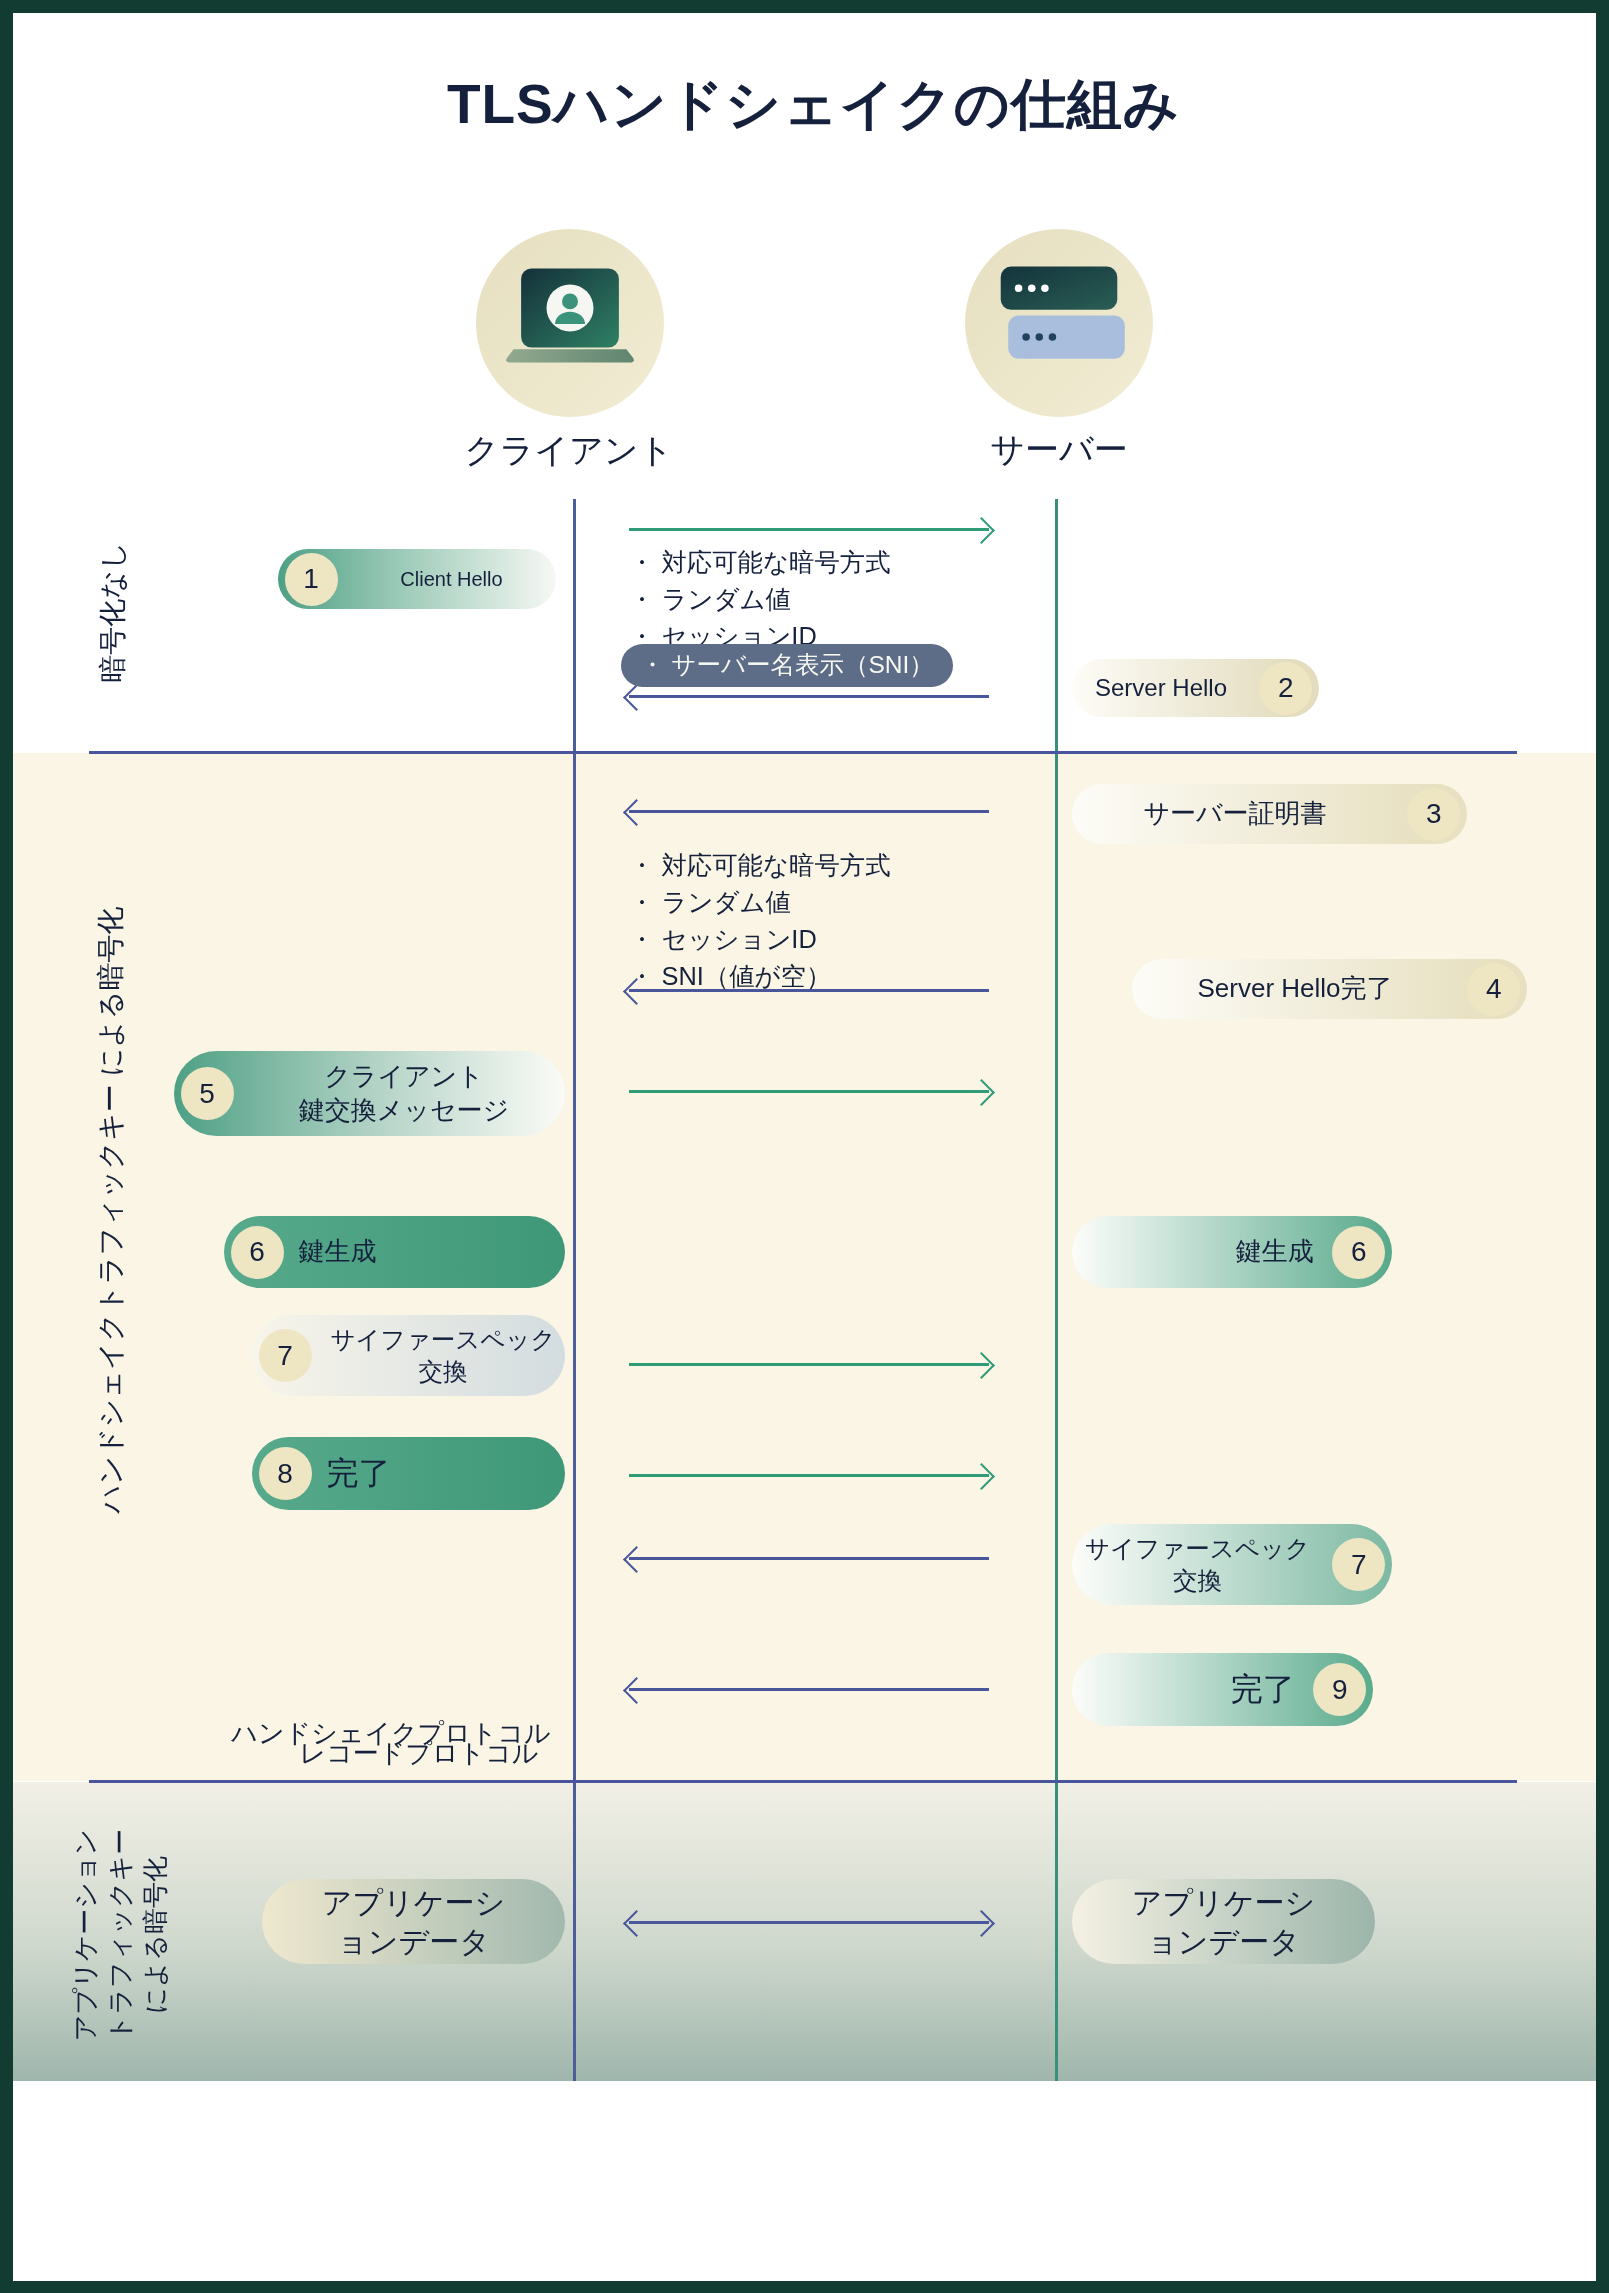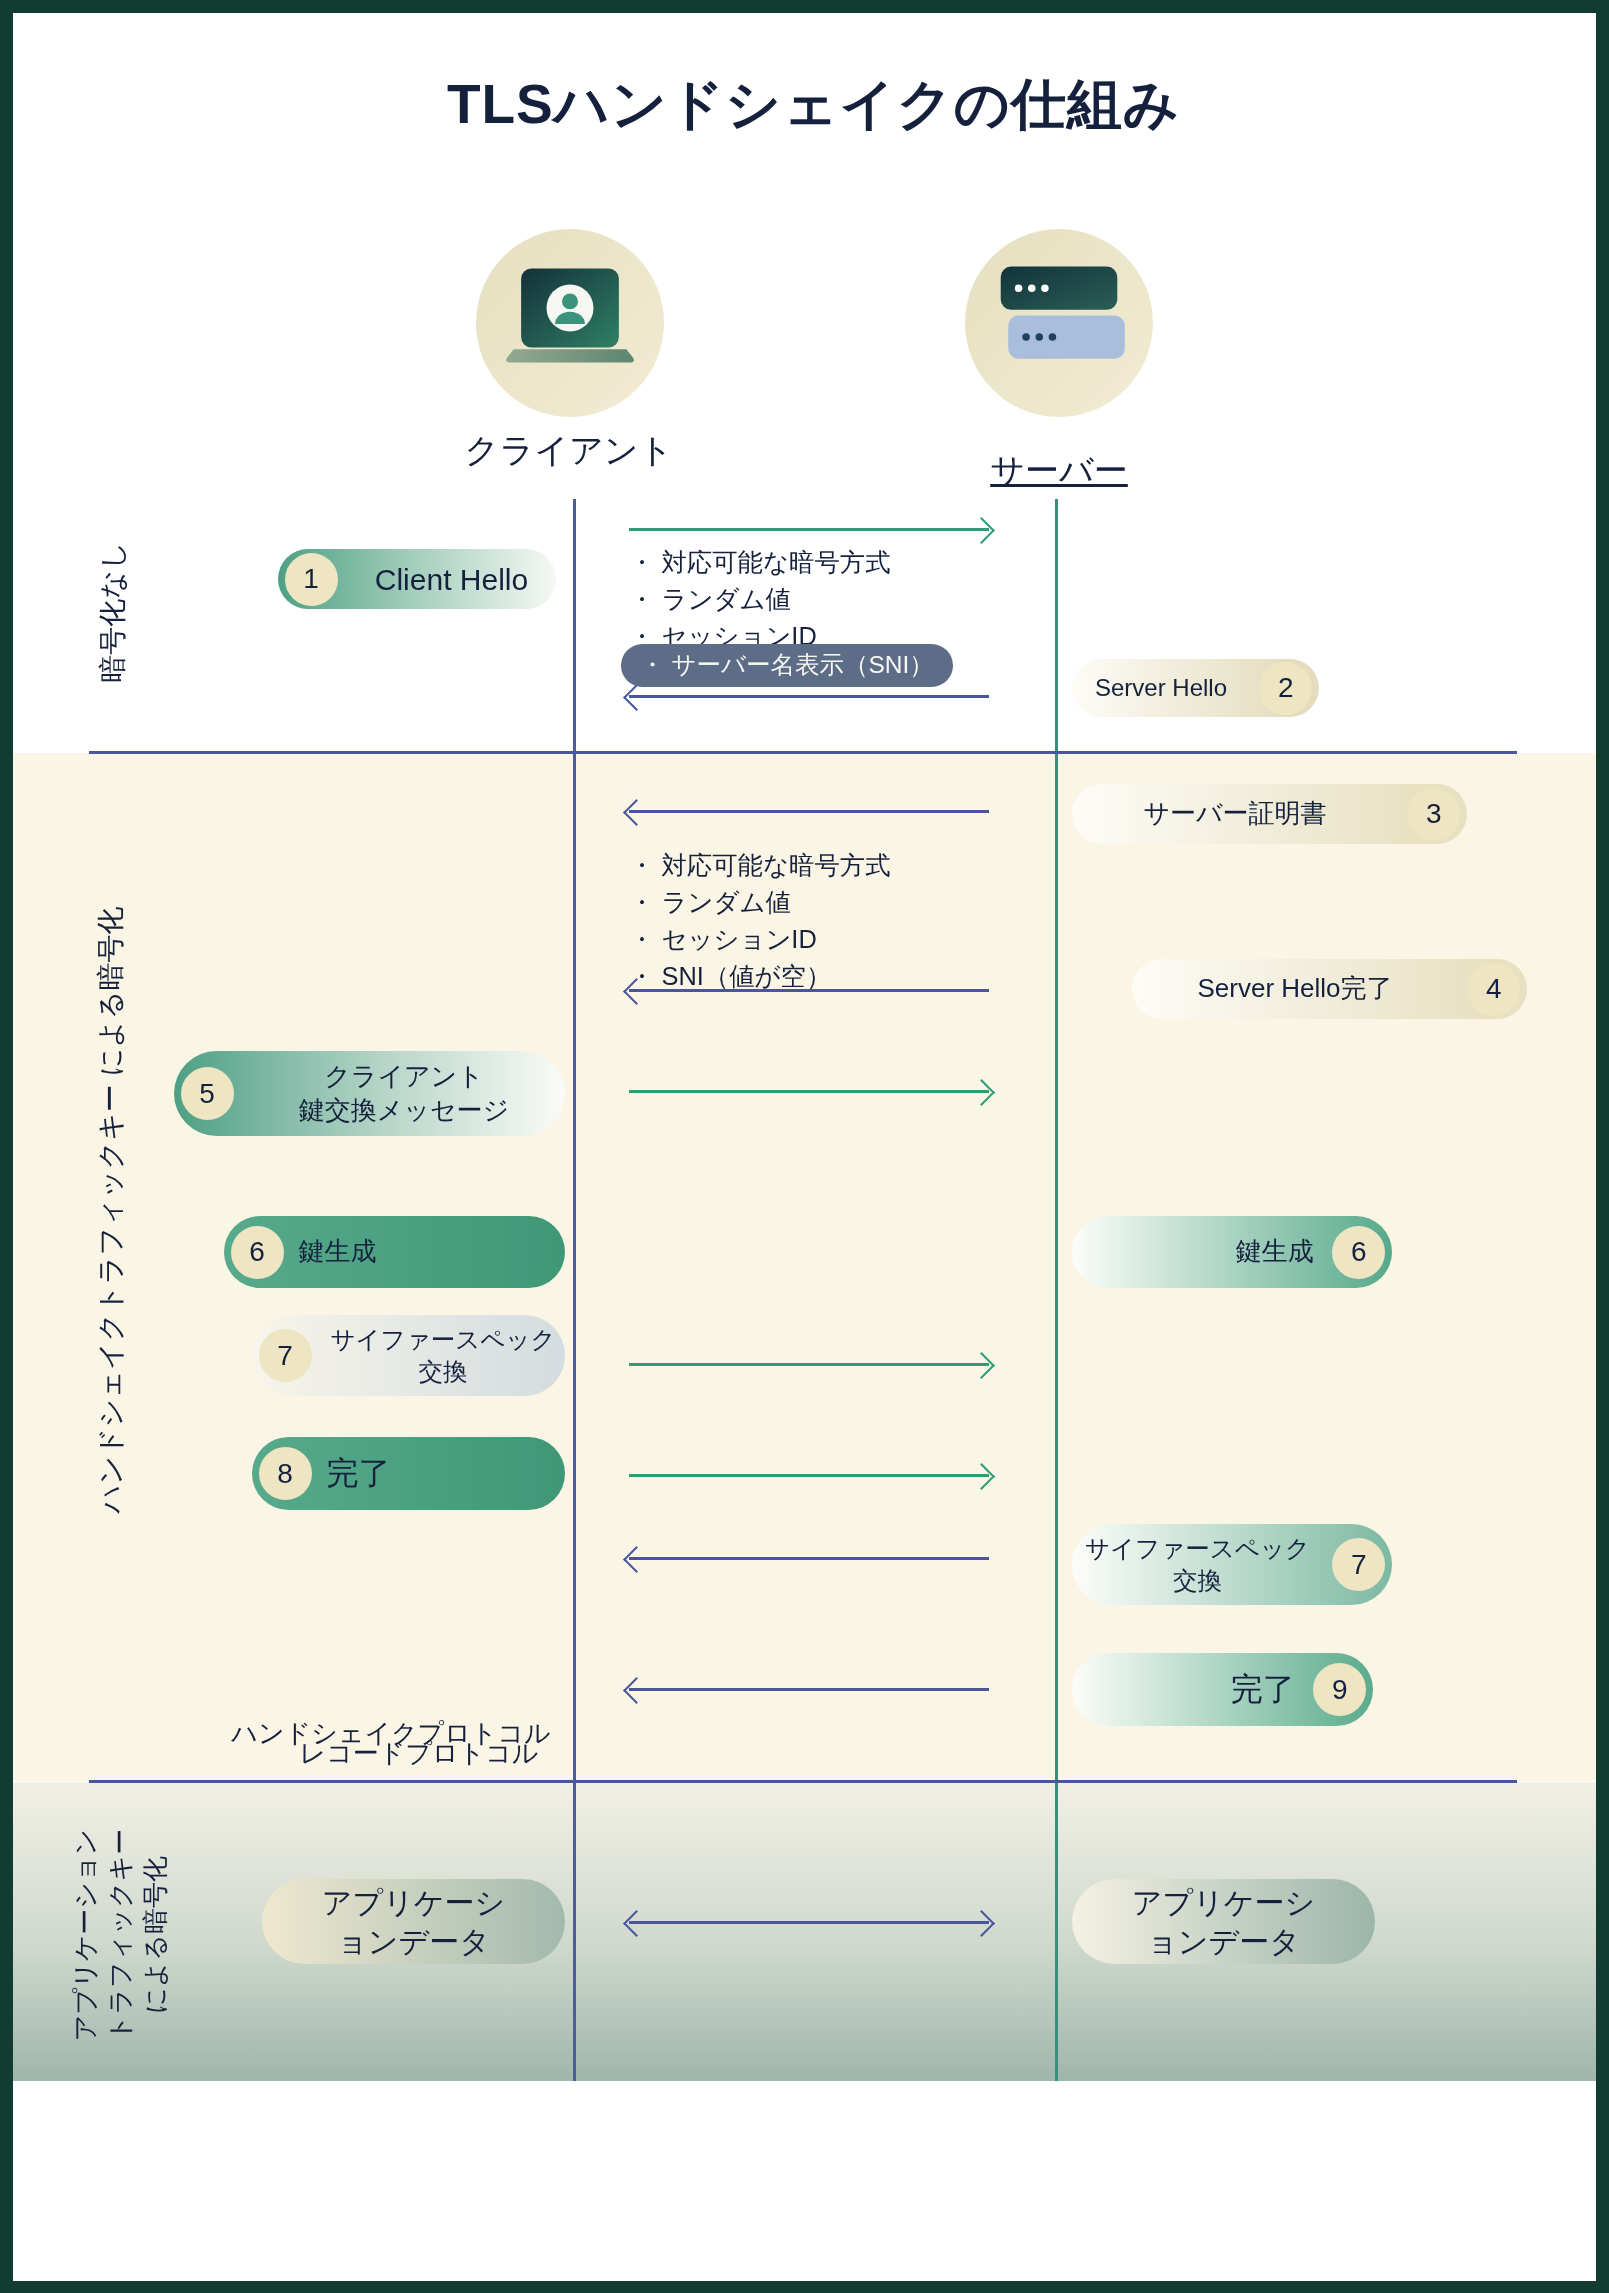--- a/index.html
+++ b/index.html
@@ -26,21 +26,21 @@
   
   .title{position:absolute;left:0;top:68px;width:100%;text-align:center;
     font-size:55px;font-weight:600;letter-spacing:0.9px;padding-left:9px;}
   .actor-circle{position:absolute;width:188px;height:188px;border-radius:50%;
     background:linear-gradient(135deg,#e6dfc0,#f1ecd3);z-index:6;}
   #client-circle{left:476px;top:229px;}
   #server-circle{left:965px;top:229px;}
   .actor-circle svg{position:absolute;left:0;top:0;}
   .actor-label{position:absolute;width:282px;text-align:center;font-size:34px;z-index:6;}
   #client-label{left:428px;top:428px;}
-  #server-label{left:918px;top:448px;text-decoration:underline;}
+  #server-label{left:918px;top:427px;}
 
   
   .vlabel{position:absolute;transform:translate(-50%,-50%) rotate(-90deg);
     white-space:pre;text-align:center;font-size:28px;line-height:1.35;z-index:6;}
   #vlabel-none{left:113px;top:612px;}
   #vlabel-handshake{left:111px;top:1210px;}
   #vlabel-app{left:121px;top:1935px;font-size:26px;}
 
   
   .arrow{position:absolute;height:2.8px;z-index:7;}
@@ -76,21 +76,21 @@
     display:flex;align-items:center;justify-content:center;font-size:28px;color:#15213c;}
   .pill.bleft .badge{margin-left:6.6px;margin-right:9.4px;}
   .pill.bright .badge{margin-right:6.6px;margin-left:9.4px;}
   .pill-label{white-space:pre-line;line-height:1.3;font-size:26px;}
   .pill .grow{flex:1;text-align:center;}
   .pill .tright{flex:1;text-align:right;padding-right:9.4px;}
   .pill .tleft{padding-left:5.6px;}
 
   #p1{left:278px;top:549px;width:278px;height:60px;
     background:linear-gradient(90deg,#4da084 0%,#9ecbb9 45%,#f6f8f4 100%);}
-  #p1 .pill-label{font-size:30px;}
+  #p1 .pill-label{font-size:20px;}
   #p2{left:1072px;top:659px;width:247px;height:58px;
     background:linear-gradient(90deg,#fdfcf7 0%,#e3dcbd 90%);}
   #p2 .pill-label{font-size:24px;}
   #p3{left:1072px;top:784px;width:395px;height:60px;
     background:linear-gradient(90deg,#fdfcf7 0%,#e7e0c1 90%);}
   #p4{left:1132px;top:959px;width:395px;height:60px;
     background:linear-gradient(90deg,#fdfcf7 0%,#e7e0c1 90%);align-items:center;}
   #p5{left:174px;top:1051px;width:391px;height:85px;
     background:linear-gradient(90deg,#4da084 0%,#b9d6ca 55%,#fbfbf7 100%);}
   #p6c{left:224px;top:1216px;width:341px;height:72px;

